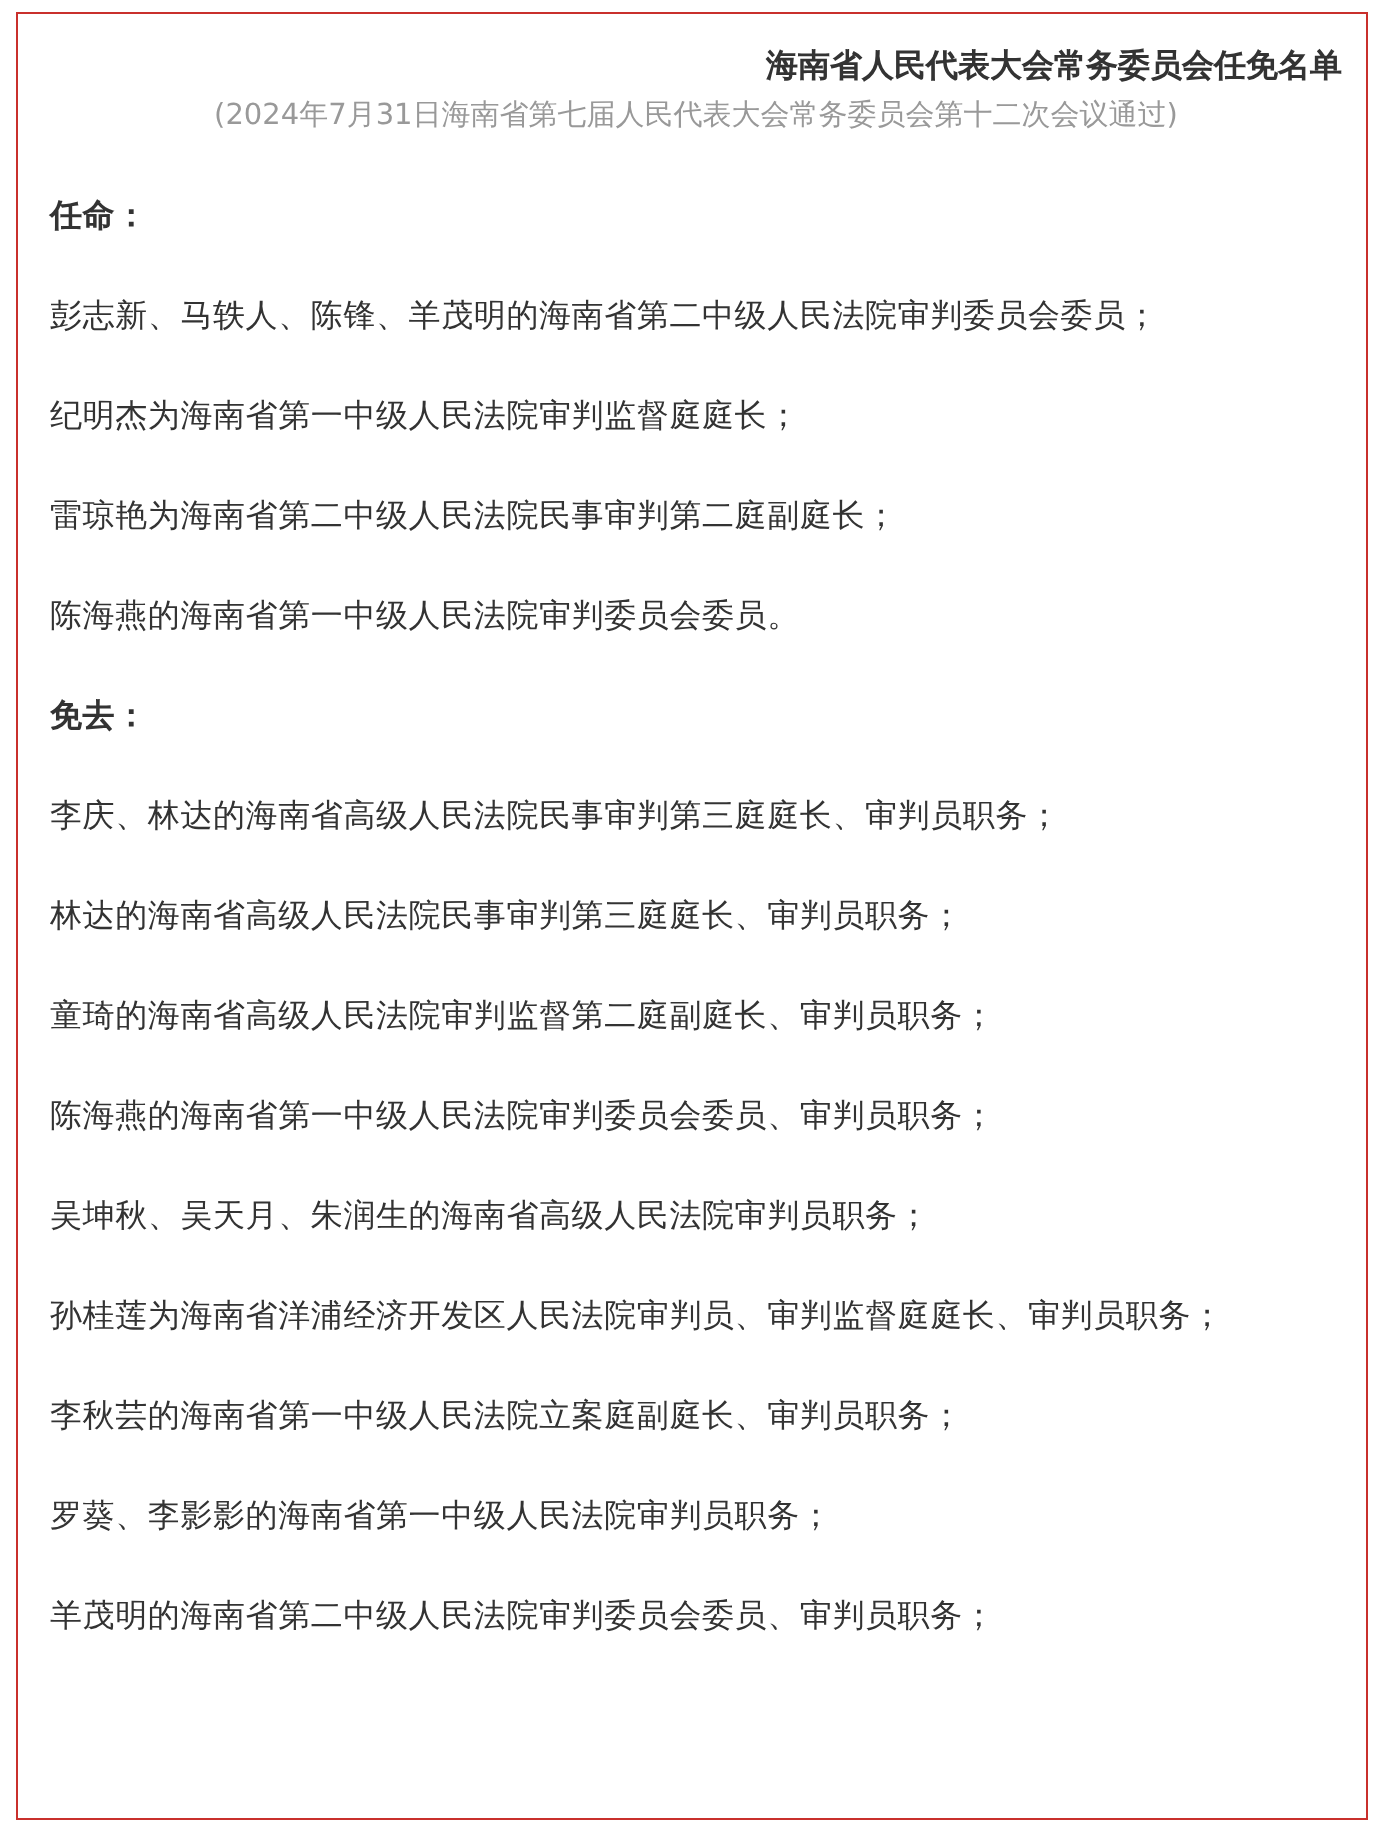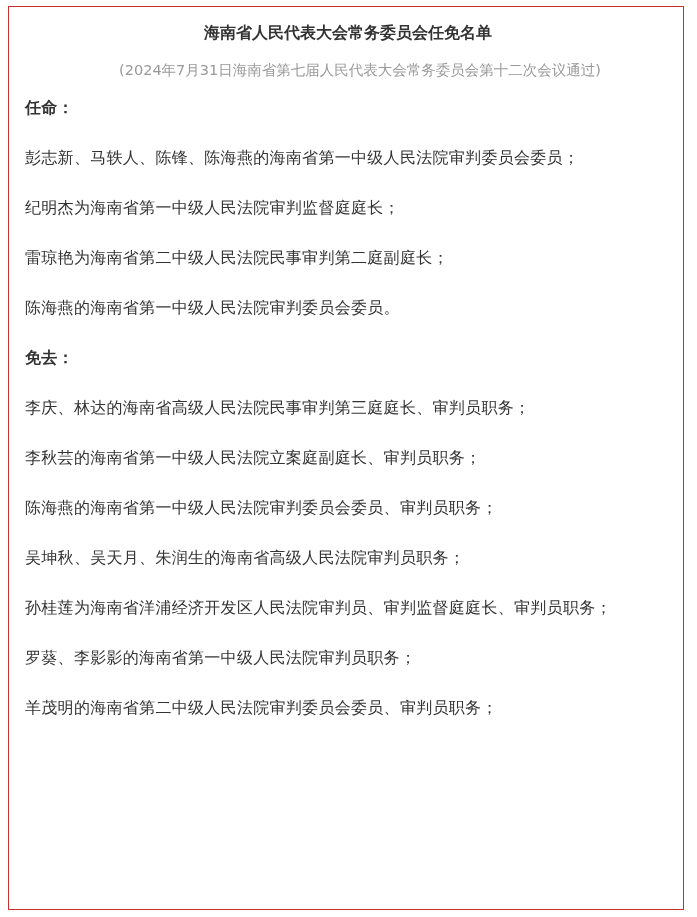--- a/index.html
+++ b/index.html
@@ -27,37 +27,37 @@
       position: absolute;
       left: 25px;
       top: 0;
       width: 646px;
     }
     .title {
       position: absolute;
       left: 0;
       top: 21px;
       width: 646px;
-      text-align: center;
+      text-align: right;
       font-size: 16px;
       font-weight: bold;
       color: #333333;
       line-height: 24px;
       margin: 0;
     }
     .subtitle {
       position: absolute;
       left: 0;
       top: 47px;
       width: 646px;
       text-align: center;
       font-size: 14.5px;
       color: #999999;
       line-height: 22px;
-      margin: 12px;
+      margin: 0;
     }
     .body {
       position: absolute;
       left: 0;
       top: 95px;
       width: 646px;
     }
     .para {
       margin: 0 0 24px 0;
       font-size: 16px;
@@ -73,27 +73,29 @@
 <body>
 
 <div class="frame"></div>
 
 <div class="content">
   <h1 class="title">海南省人民代表大会常务委员会任免名单</h1>
   <p class="subtitle">(2024年7月31日海南省第七届人民代表大会常务委员会第十二次会议通过)</p>
 
   <div class="body">
     <p class="para heading">任命：</p>
-    <p class="para">彭志新、马轶人、陈锋、陈海燕的海南省第一中级人民法院审判委员会委员；</p>
+    <p class="para">彭志新、马轶人、陈锋、羊茂明的海南省第二中级人民法院审判委员会委员；</p>
     <p class="para">纪明杰为海南省第一中级人民法院审判监督庭庭长；</p>
     <p class="para">雷琼艳为海南省第二中级人民法院民事审判第二庭副庭长；</p>
     <p class="para">陈海燕的海南省第一中级人民法院审判委员会委员。</p>
 
     <p class="para heading">免去：</p>
     <p class="para">李庆、林达的海南省高级人民法院民事审判第三庭庭长、审判员职务；</p>
-    <p class="para">李秋芸的海南省第一中级人民法院立案庭副庭长、审判员职务；</p>
+    <p class="para">林达的海南省高级人民法院民事审判第三庭庭长、审判员职务；</p>
+    <p class="para">童琦的海南省高级人民法院审判监督第二庭副庭长、审判员职务；</p>
     <p class="para">陈海燕的海南省第一中级人民法院审判委员会委员、审判员职务；</p>
     <p class="para">吴坤秋、吴天月、朱润生的海南省高级人民法院审判员职务；</p>
     <p class="para">孙桂莲为海南省洋浦经济开发区人民法院审判员、审判监督庭庭长、审判员职务；</p>
+    <p class="para">李秋芸的海南省第一中级人民法院立案庭副庭长、审判员职务；</p>
     <p class="para">罗葵、李影影的海南省第一中级人民法院审判员职务；</p>
     <p class="para">羊茂明的海南省第二中级人民法院审判委员会委员、审判员职务；</p>
   </div>
 </div>
 
 </body></html>

